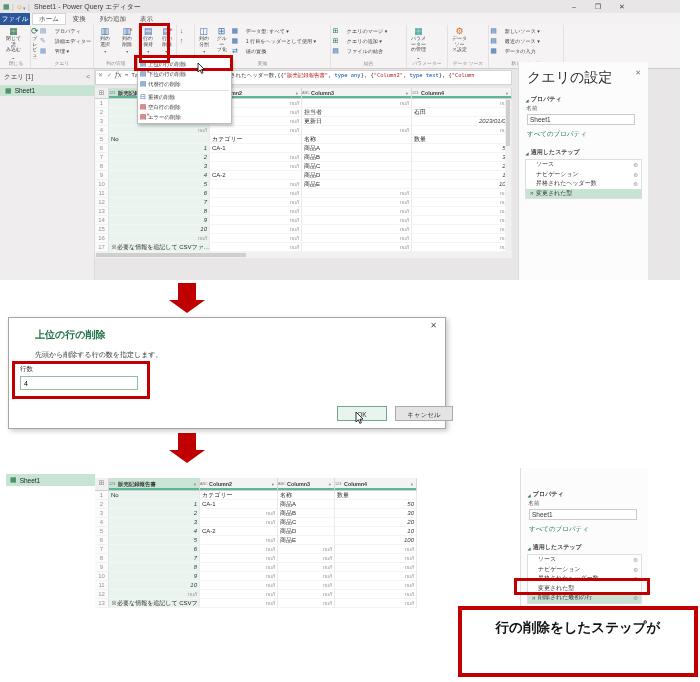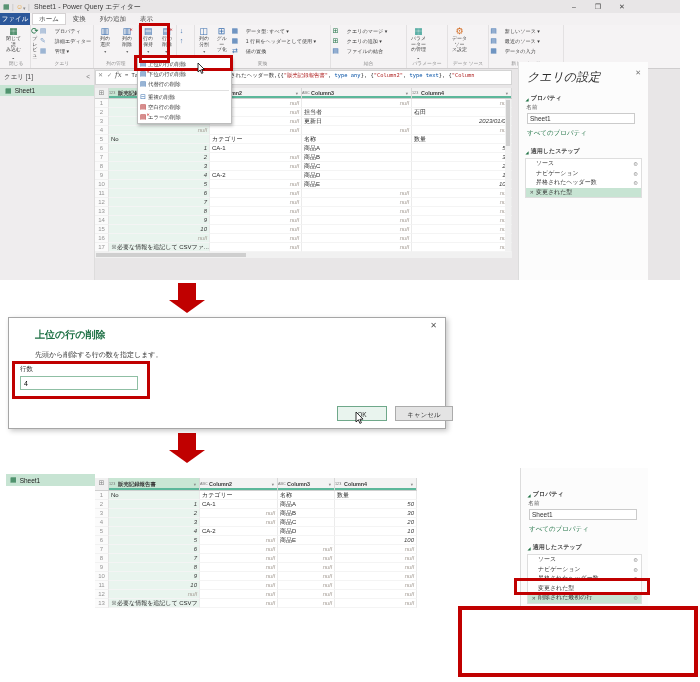--- a/index.html
+++ b/index.html
@@ -68,21 +68,21 @@
   .v-null{font-style:italic;color:#a59d95;text-align:right;}
   .v-num{font-style:italic;color:#3a3a3a;text-align:right;}
   .vscroll{position:absolute;left:505px;top:99px;width:6px;height:152px;background:#f1f1f1;}
   .vthumb{margin:1px;height:46px;background:#cfcfcf;}
   .hscroll{position:absolute;left:95px;top:252px;width:417px;height:6px;background:#f1f1f1;}
   .hthumb{margin:1px;width:150px;height:4px;background:#cfcfcf;}
 
   .spanel{position:absolute;background:#fcfcfc;border-left:1px solid #dcdcdc;box-sizing:border-box;}
   #top-spanel{left:518px;top:62px;width:130px;height:218px;}
   #bottom-spanel{left:520px;top:468px;width:128px;height:182px;}
-  .sptitle{font-size:12px;color:#2b2b2b;padding:7px 0 0 8px;font-style:italic;}
+  .sptitle{font-size:14px;color:#2b2b2b;padding:7px 0 0 8px;}
   .spx{position:absolute;right:7px;top:7px;font-size:7px;color:#777;}
   .shead{display:flex;align-items:center;font-size:6px;font-weight:bold;color:#444;padding-left:6px;}
   .shead .exp{color:#217346;font-size:5px;margin-right:2px;transform:scale(.8);}
   .slab{font-size:6px;color:#555;padding-left:8px;transform:scale(.92);transform-origin:left center;}
   .sinput{display:block;margin:1px 8px 0 8px;width:108px;height:11px;border:1px solid #cbcbcb;background:#fff;
           font-size:6.5px;padding:0 2px;box-sizing:border-box;font-family:"Liberation Sans",sans-serif;color:#333;}
   .slink{font-size:6.5px;color:#217346;padding-left:8px;}
   .stepbox{margin:2px 6px 0 6px;background:#fff;border:1px solid #dedede;}
   .step{height:9.5px;display:flex;align-items:center;font-size:6.5px;color:#333;padding-left:3px;}
   .stepsel{background:#c7e4d3;}
@@ -765,15 +765,16 @@
         <div class="step stepsel">
           <span class="stepx">✕</span>
           <span class="stepl">削除された最初の行</span>
           <span class="gear">⚙</span>
         </div>
       </div>
   </div>
   <div class="redbox" id="rb-step"></div>
 
   <div class="callout">
+    <div class="cl cl1">行の削除をしたステップが</div>
   </div>
 
 </div>
 
 </body></html>

